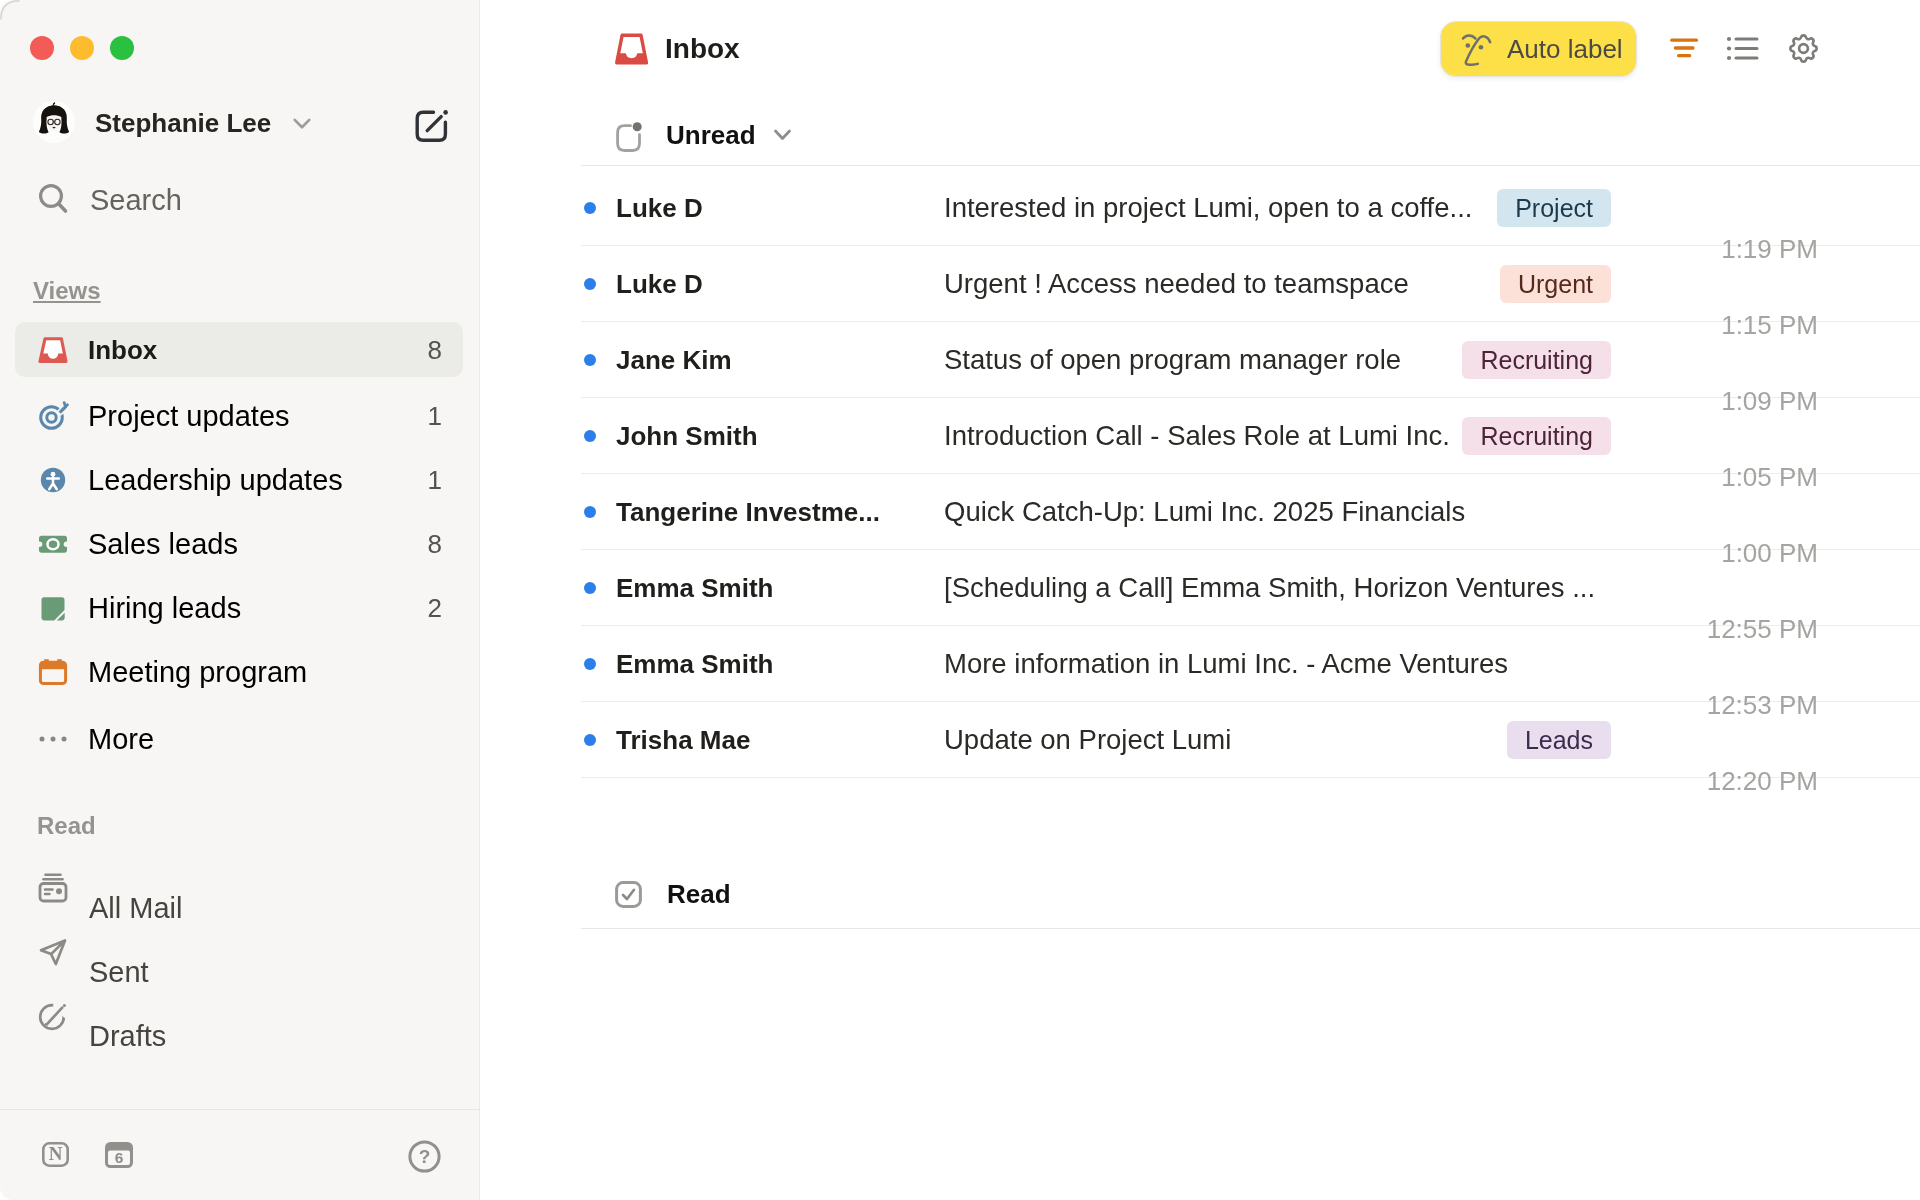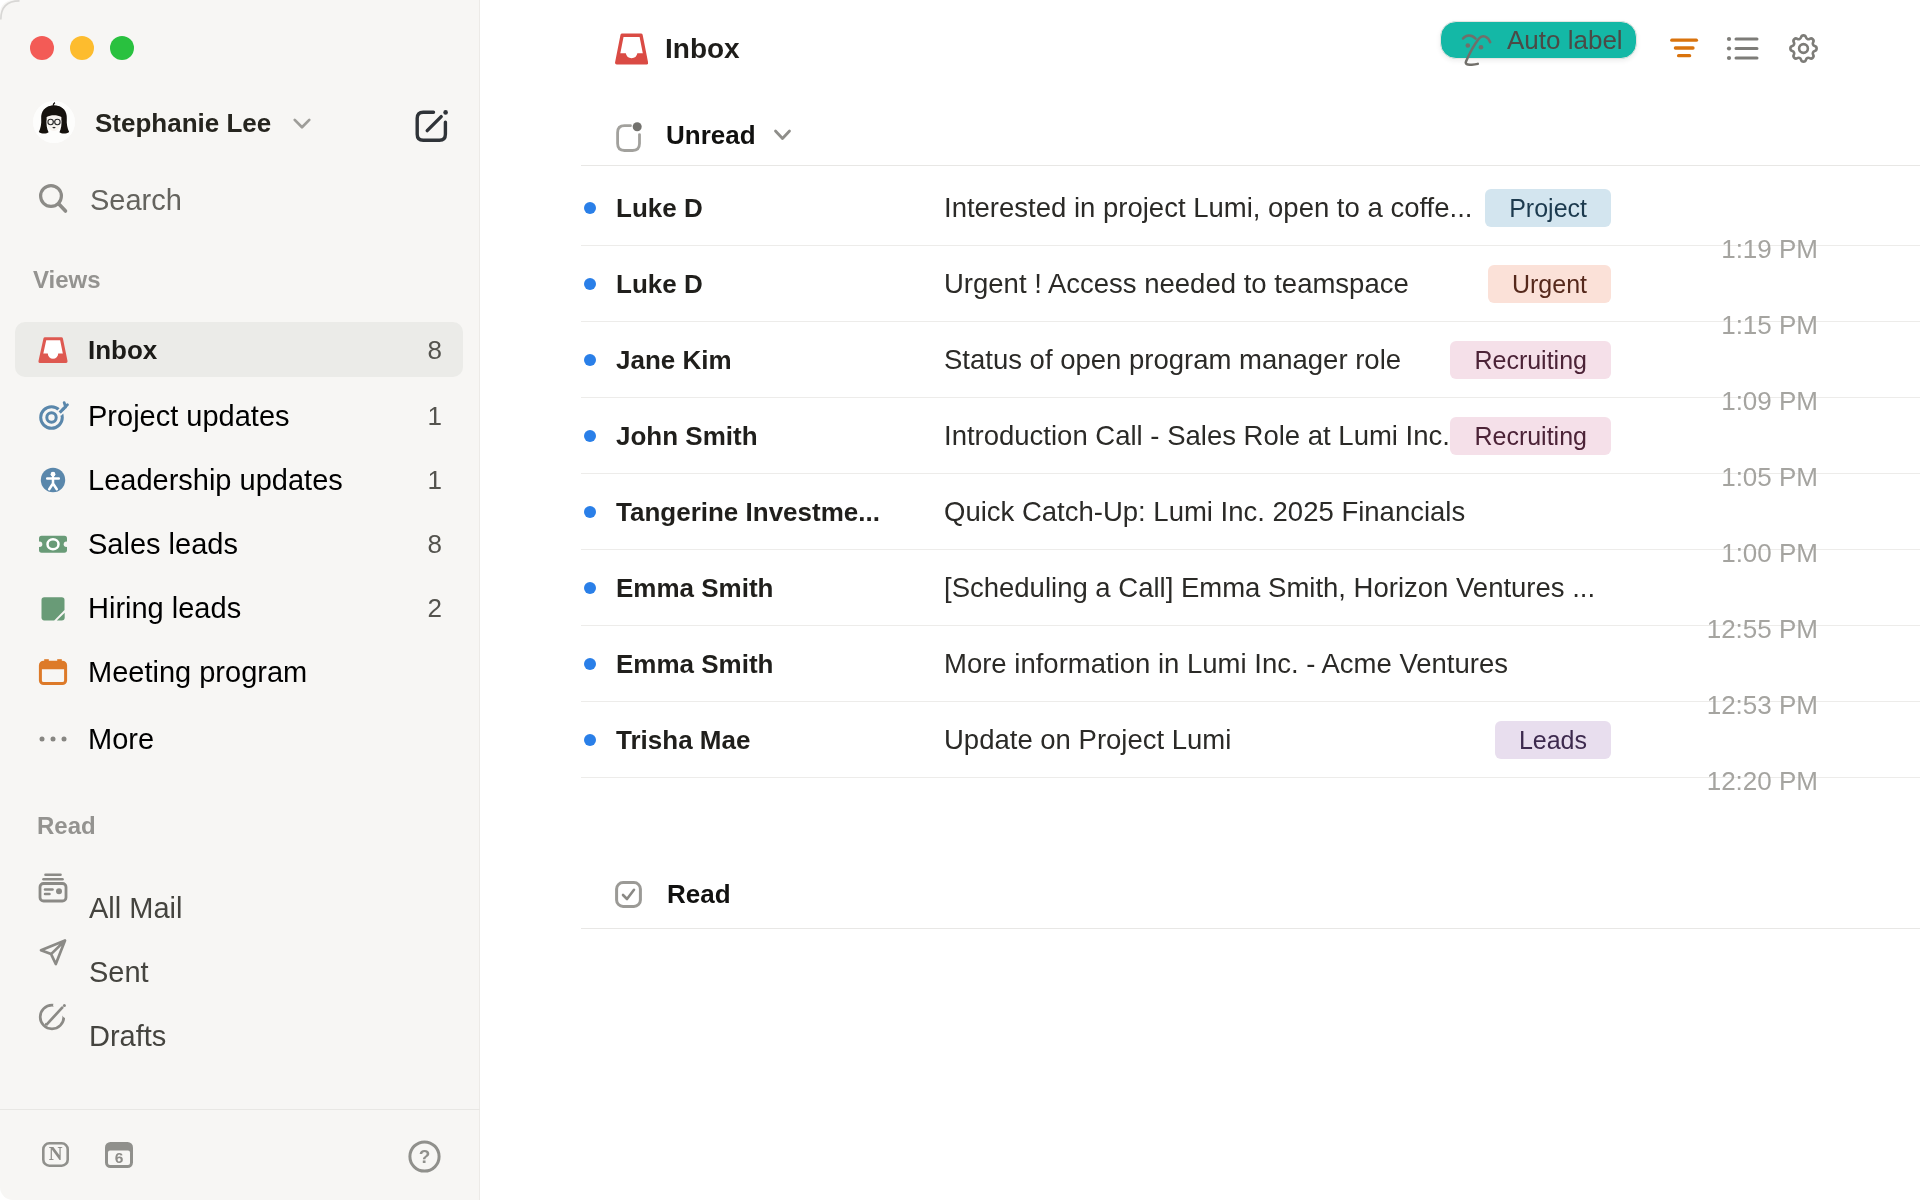--- a/index.html
+++ b/index.html
@@ -31,33 +31,33 @@
   .mailrow { position:absolute; left:15px; width:448px; height:55px; }
   .mailrow .lbl { position:absolute; left:74px; top:50%; transform:translateY(-50%); font-size:29px; color:#45443f;margin-top:20px; }
   .mailrow .ic { position:absolute; left:21px; top:50%; transform:translateY(-50%); width:34px; height:34px; }
 
   .side-divider { position:absolute; left:0; top:1109px; width:480px; height:1px; background:#e8e7e4; }
 
   
   .main { position:absolute; left:481px; top:0; width:1439px; height:1200px; background:#fff; }
   .title { position:absolute; left:184px; top:31px; height:36px; line-height:36px; font-size:28px; font-weight:700; color:#1e1d1a; }
 
-  .autolabel { position:absolute; left:959px; top:21px; width:197px; height:38px; background:#14b8a6; border:1px solid #e5e4e1; border-radius:16px; box-shadow:0 2px 5px rgba(0,0,0,0.07); }
+  .autolabel { position:absolute; left:959px; top:21px; width:197px; height:56px; background:#fde047; border:1px solid #e5e4e1; border-radius:16px; box-shadow:0 2px 5px rgba(0,0,0,0.07); }
   .autolabel .txt { position:absolute; left:66px; top:50%; transform:translateY(-50%); font-size:26px; color:#4b4a46; white-space:nowrap; }
 
   .unread-hdr { position:absolute; left:185px; top:120px; font-size:26px; font-weight:700; color:#111110; }
   .hdr-divider { position:absolute; left:100px; width:1339px; height:1px; background:#e8e7e5; }
 
   .mailrows { position:absolute; left:0; top:170px; width:1439px; }
   .mrow { position:absolute; left:100px; width:1339px; height:76px; border-bottom:1px solid #edecea; }
   .mrow .dot { position:absolute; left:3px; top:50%; margin-top:-6px; width:12px; height:12px; border-radius:50%; background:#2a7fe8; }
   .mrow .sender { position:absolute; left:35px; top:50%; transform:translateY(-50%); font-size:26px; font-weight:700; color:#201f1c; white-space:nowrap; }
   .mrow .subj { position:absolute; left:363px; top:50%; transform:translateY(-50%); font-size:27.5px; color:#2b2a27; white-space:nowrap; }
   .mrow .time { position:absolute; right:102px; top:50%; transform:translateY(-50%); font-size:26px; color:#a5a4a0;margin-top:41px; }
-  .mrow .tag { position:absolute; right:309px; top:50%; transform:translateY(-50%); height:38px; line-height:38px; padding:0 24px; border-radius:6px; font-size:25px; }
+  .mrow .tag { position:absolute; right:309px; top:50%; transform:translateY(-50%); height:38px; line-height:38px; padding:0 18px; border-radius:6px; font-size:25px; }
   .tag.blue   { background:#d3e5ef; color:#1c3a4e; }
   .tag.red    { background:#fbe1d8; color:#56291c; }
   .tag.pink   { background:#f5e0e9; color:#4c2337; }
   .tag.purple { background:#e8deee; color:#3d2a4e; }
 
   .read-hdr { position:absolute; left:186px; top:879px; font-size:26px; font-weight:700; color:#111110; }
 
   
   .corner { position:absolute; width:26px; height:26px; pointer-events:none; }
 </style>
@@ -89,21 +89,21 @@
       <path d="M14.2 22.6 L28.2 8.6" stroke="#2f3338" stroke-width="3.4" stroke-linecap="round"></path>
       <circle cx="32.6" cy="4.4" r="2.3" fill="#2f3338"></circle>
     </svg>
 
     <svg class="abs" style="left:37px; top:182px;" width="34" height="36" viewBox="0 0 34 36">
       <circle cx="14" cy="14" r="10.4" fill="none" stroke="#8c8b87" stroke-width="3.2"></circle>
       <path d="M21.6 21.8 L28.5 29" stroke="#8c8b87" stroke-width="3.6" stroke-linecap="round"></path>
     </svg>
     <div class="srch-label">Search</div>
 
-    <div class="seclabel" style="left:33px; top:266px;">Views</div>
+    <div class="seclabel" style="left:33px; top:277px;text-decoration:underline;">Views</div>
 
     <div class="navrow sel" style="top:322px;">
       <svg class="ic" viewBox="0 0 32 32">
         <path d="M8 4.7 H24.4 L29 27.4 H3 Z" fill="#fff" stroke="#de5951" stroke-width="3.1" stroke-linejoin="round"></path>
         <path d="M4.1 19.5 H10.8 A5.2 5.2 0 0 0 21.2 19.5 H27.9 L29 27.4 H3 Z" fill="#de5951"></path>
       </svg>
       <span class="lbl sel">Inbox</span>
         <span class="cnt">8</span>
     </div>
     <div class="navrow" style="top:388px;">

